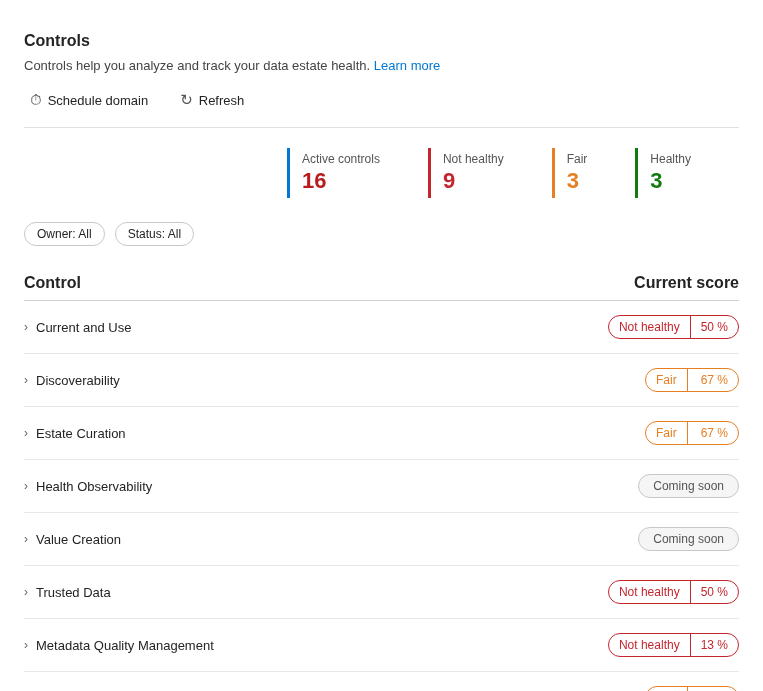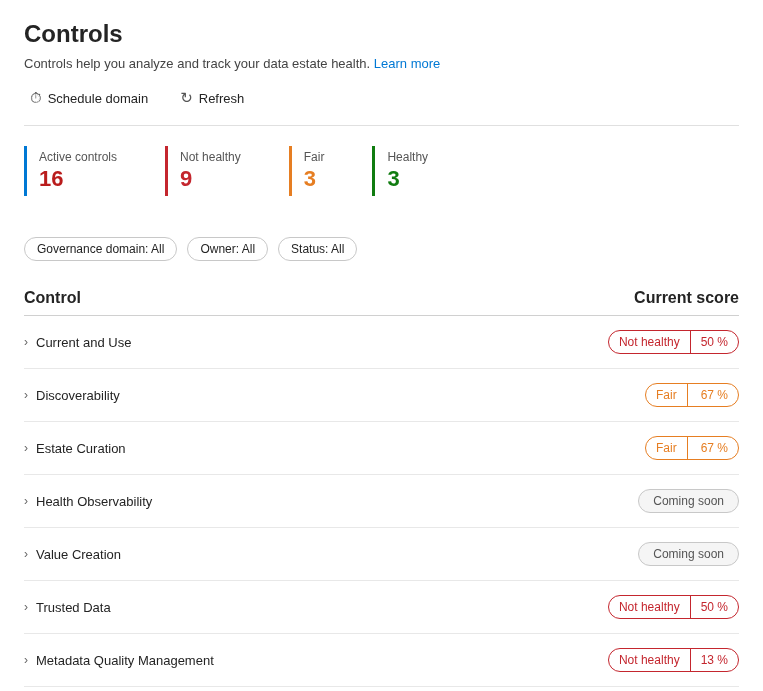--- a/index.html
+++ b/index.html
@@ -4,23 +4,24 @@
   <style>
     * { box-sizing: border-box; margin: 0; padding: 0; }
     body {
       font-family: 'Segoe UI', Arial, sans-serif;
       font-size: 14px;
       color: #242424;
       background: #fff;
       padding: 20px 24px;
     }
     h1 {
-      font-size: 24px;
+      font-size: 16px;
       font-weight: 700;
       margin-bottom: 8px;
+      margin-top: 12px;
     }
     .subtitle {
       font-size: 13px;
       color: #444;
       margin-bottom: 14px;
     }
     .subtitle a {
       color: #0078d4;
       text-decoration: none;
     }
@@ -43,21 +44,22 @@
       color: #242424;
       padding: 4px 6px;
     }
     .toolbar-icon {
       font-size: 15px;
       color: #555;
     }
     .stats-row {
       display: flex;
       gap: 0;
-      margin-bottom: 41px;
+      margin-bottom: 24px;
+      justify-content: flex-end;
     }
     .stat-card {
       border-left: 3px solid;
       padding: 4px 0 4px 12px;
       margin-right: 48px;
     }
     .stat-card.blue { border-color: #0078d4; }
     .stat-card.red { border-color: #c4262e; }
     .stat-card.orange { border-color: #e67e22; }
     .stat-card.green { border-color: #107c10; }
@@ -197,21 +199,20 @@
     <div class="stat-label">Fair</div>
     <div class="stat-value">3</div>
   </div>
     <div class="stat-card green">
     <div class="stat-label">Healthy</div>
     <div class="stat-value">3</div>
   </div>
   </div>
 
 <div class="filters-row" id="filters-container">
-    <button class="filter-chip">Governance domain: All</button>
     <button class="filter-chip">Owner: All</button>
     <button class="filter-chip">Status: All</button>
   </div>
 
 <div class="table-header">
   <span>Control</span>
   <span class="col-score">Current score</span>
 </div>
 
 <div id="table-body">

